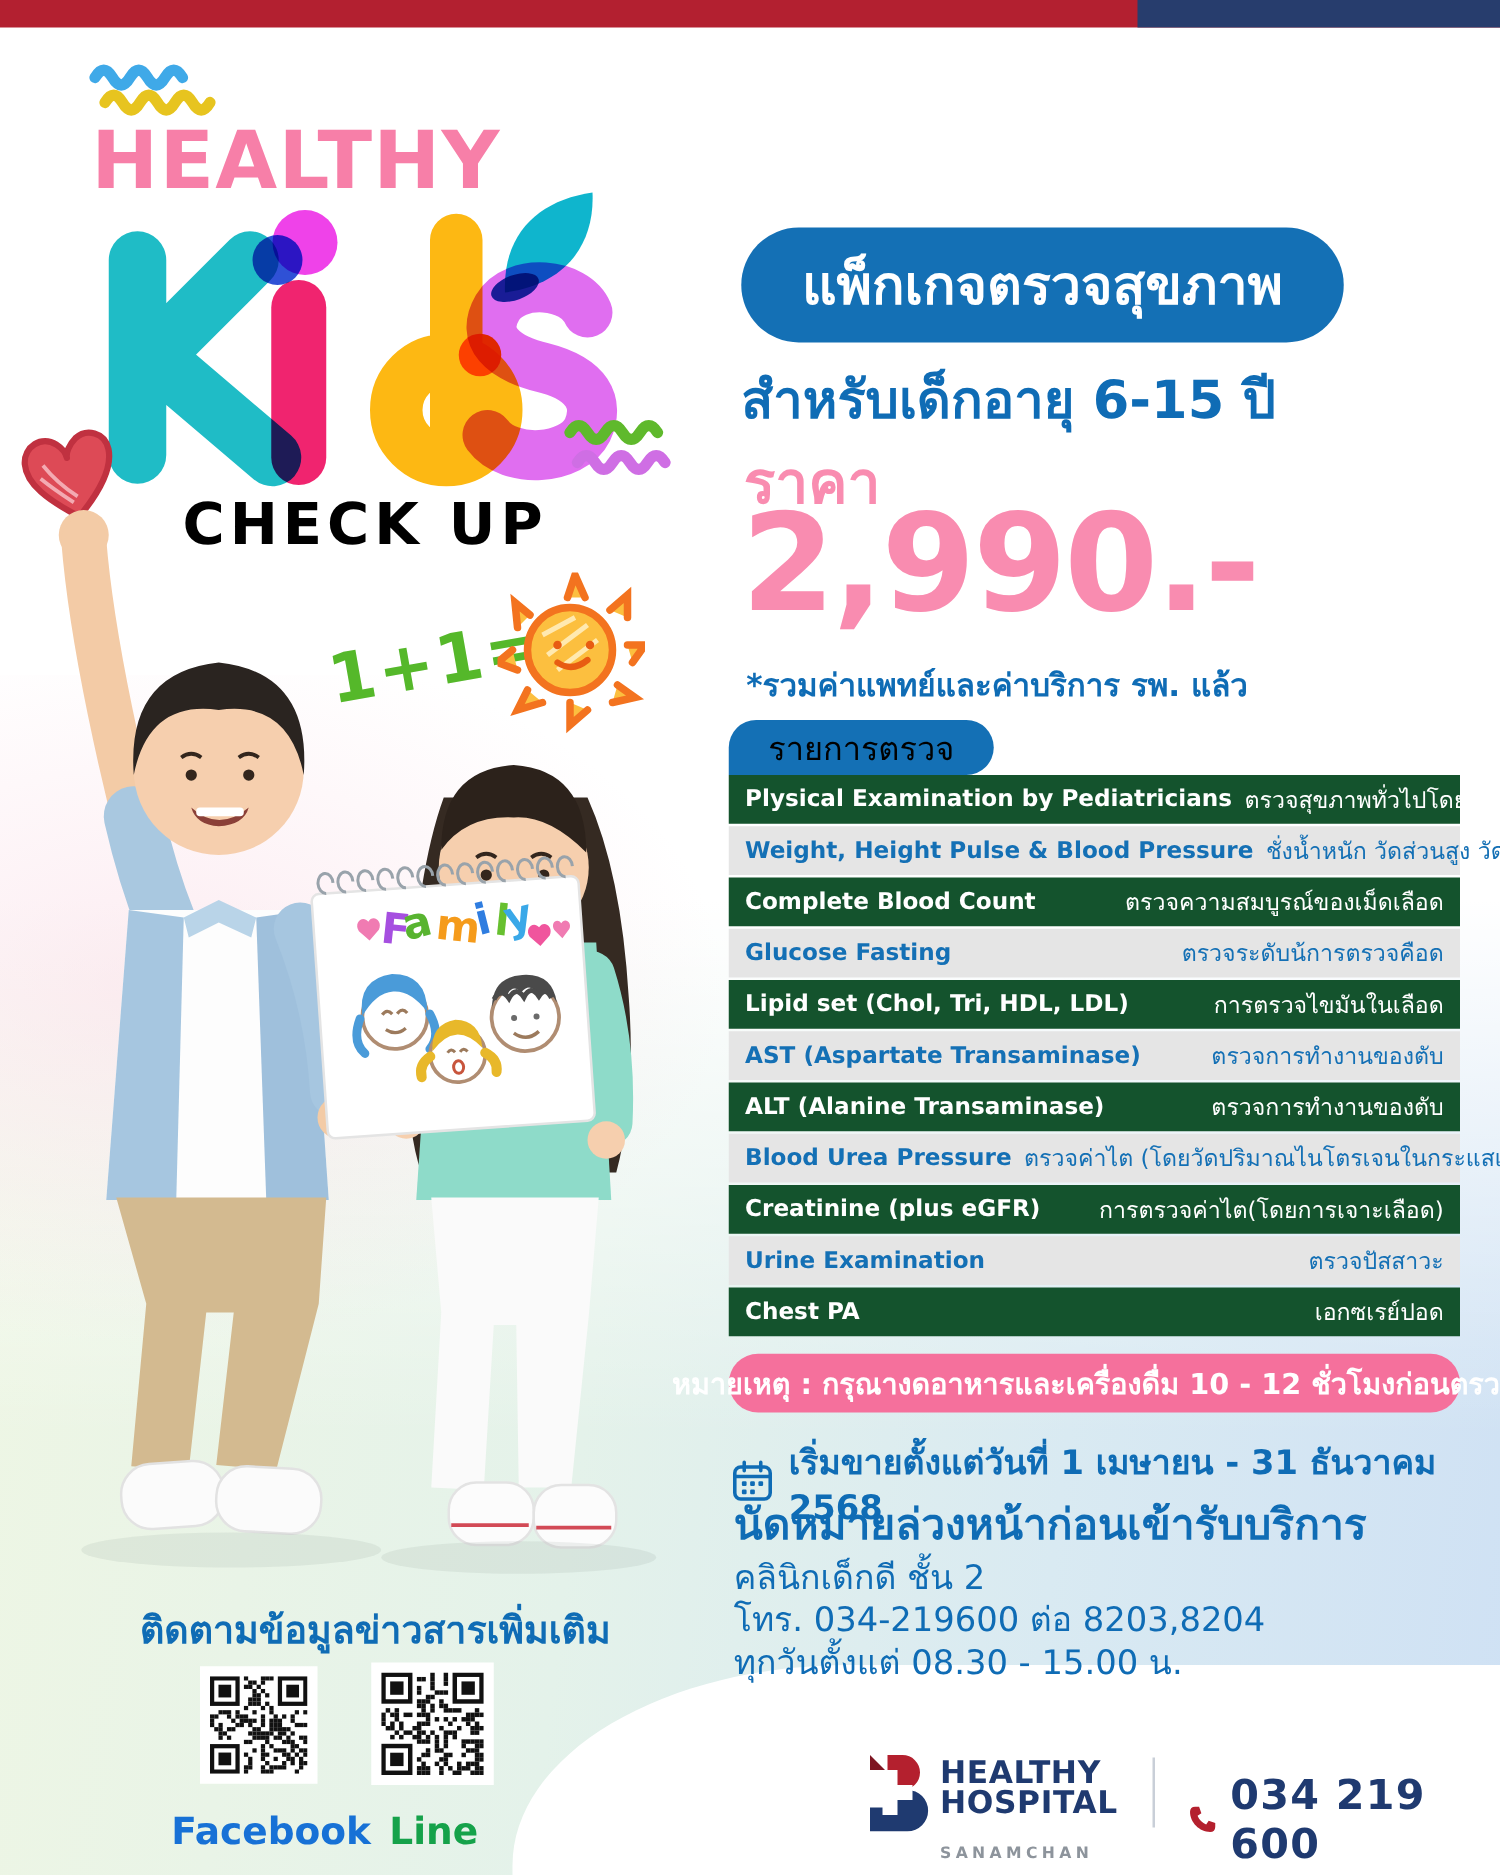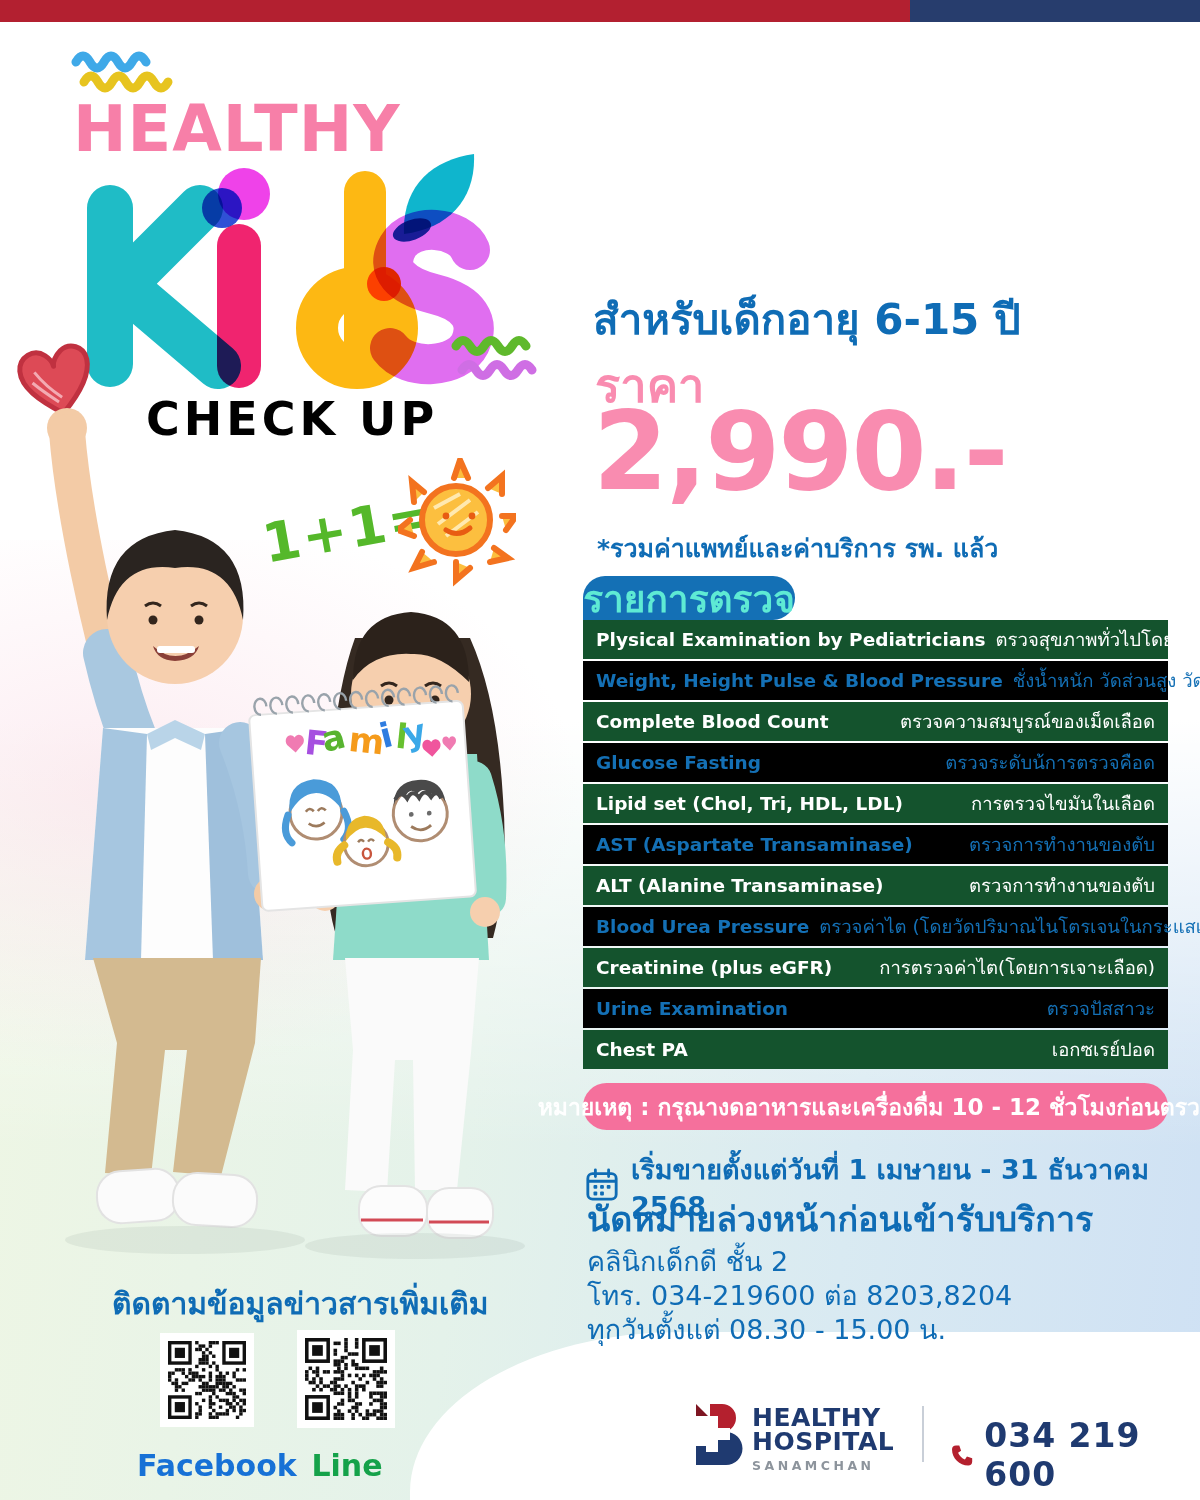--- a/index.html
+++ b/index.html
@@ -35,27 +35,27 @@
     border-radius:46px;display:flex;align-items:center;justify-content:center;
     color:#ffffff;font-size:43px;font-weight:bold;}
   .audience{position:absolute;left:593px;top:286px;font-size:42px;font-weight:bold;color:#0f6cb5;}
   .price-label{position:absolute;left:595px;top:348px;font-size:47px;font-weight:bold;color:#f98cb0;}
   .price{position:absolute;left:593px;top:398px;font-size:108px;font-weight:bold;color:#f98cb0;
     letter-spacing:-2px;line-height:1;}
   .price-note{position:absolute;left:597px;top:528px;font-size:25px;font-weight:bold;color:#0f6cb5;}
   
   .chk-tab{position:absolute;left:583px;top:576px;width:212px;height:44px;background:#1470b5;
     border-radius:22px 22px 22px 0;display:flex;align-items:center;justify-content:center;
-    color:#5eead4;font-size:37px;font-weight:bold;}
+    color:#000000;font-size:26px;font-weight:normal;}
   .chk-table{position:absolute;left:583px;top:620px;width:585px;display:flex;
     flex-direction:column;gap:2px;}
   .chk-row{height:39px;display:flex;align-items:center;justify-content:space-between;
     padding:0 13px;font-size:18.5px;}
   .row-blue{background:#14532d;color:#ffffff;}
-  .row-light{background:#000000;color:#1470b5;}
+  .row-light{background:#e5e5e5;color:#1470b5;}
   .chk-row .en{font-weight:bold;white-space:nowrap;}
   .chk-row .th{white-space:nowrap;margin-left:10px;}
   
   .note-pill{position:absolute;left:583px;top:1083px;width:585px;height:47px;background:#f5709c;
     border-radius:24px;display:flex;align-items:center;justify-content:center;
     color:#ffffff;font-size:23px;font-weight:bold;white-space:nowrap;}
   
   .booking-line1{position:absolute;left:585px;top:1148px;display:flex;align-items:center;gap:12px;
     color:#0f6cb5;font-size:27px;font-weight:bold;}
   .booking-appt{position:absolute;left:587px;top:1192px;font-size:34px;font-weight:bold;color:#0f6cb5;}
@@ -66,21 +66,21 @@
   .social-heading{position:absolute;left:112px;top:1280px;font-size:30px;font-weight:bold;color:#0f6cb5;}
   .qr-box{position:absolute;background:#ffffff;padding:8px;}
   .qr-fb{left:160px;top:1333px;}
   .qr-line{left:297px;top:1330px;}
   .qr-label{position:absolute;font-size:30px;font-weight:bold;text-align:center;width:140px;}
   .lbl-fb{left:137px;top:1448px;color:#1771d6;}
   .lbl-line{left:277px;top:1448px;color:#15a24a;}
   
   .logo-text{position:absolute;left:752px;top:1406px;color:#1f3a70;font-weight:bold;
     font-size:25px;line-height:.95;letter-spacing:.5px;}
-  .logo-branch{font-size:12.5px;color:#8d949c;letter-spacing:3.5px;margin-top:6px;font-weight:bold;}
+  .logo-branch{font-size:12.5px;color:#8d949c;letter-spacing:3.5px;margin-top:22px;font-weight:bold;}
   .footer-divider{position:absolute;left:922px;top:1406px;width:2px;height:56px;background:#c9cfd8;}
   .footer-phone{position:absolute;left:950px;top:1416px;display:flex;align-items:center;gap:10px;
     color:#1f3a70;font-size:33px;font-weight:bold;letter-spacing:1px;}
 </style>
 </head>
 <body>
 
 <div id="poster">
 
   <div class="bg-bottom"></div>
@@ -212,20 +212,21 @@
     </g>
 
     <path d="M330 560 L464 560 L456 655 L442 792 L400 792 L398 662 L380 662 L372 794 L330 792 L338 652 Z" fill="#fafafa"></path>
     <rect x="344" y="788" width="68" height="50" rx="22" fill="#fcfcfc" stroke="#e3e3e3" stroke-width="2"></rect>
     <rect x="412" y="790" width="66" height="50" rx="22" fill="#fcfcfc" stroke="#e3e3e3" stroke-width="2"></rect>
     <path d="M346 822 h62 M414 824 h60" stroke="#d24a56" stroke-width="3"></path>
     <ellipse cx="170" cy="842" rx="120" ry="14" fill="rgba(120,140,130,.12)"></ellipse>
     <ellipse cx="400" cy="848" rx="110" ry="13" fill="rgba(120,140,130,.12)"></ellipse>
   </svg>
 
+  <div class="pkg-pill">แพ็กเกจตรวจสุขภาพ</div>
   <div class="audience">สำหรับเด็กอายุ 6-15 ปี</div>
   <div class="price-label">ราคา</div>
   <div class="price">2,990.-</div>
   <div class="price-note">*รวมค่าแพทย์และค่าบริการ รพ. แล้ว</div>
 
   <div class="chk-tab">รายการตรวจ</div>
   <div class="chk-table" id="checklist-rows">
       <div class="chk-row row-blue">
         <span class="en">Plysical Examination by Pediatricians</span>
         <span class="th">ตรวจสุขภาพทั่วไปโดยกุมารแพทย์</span>

